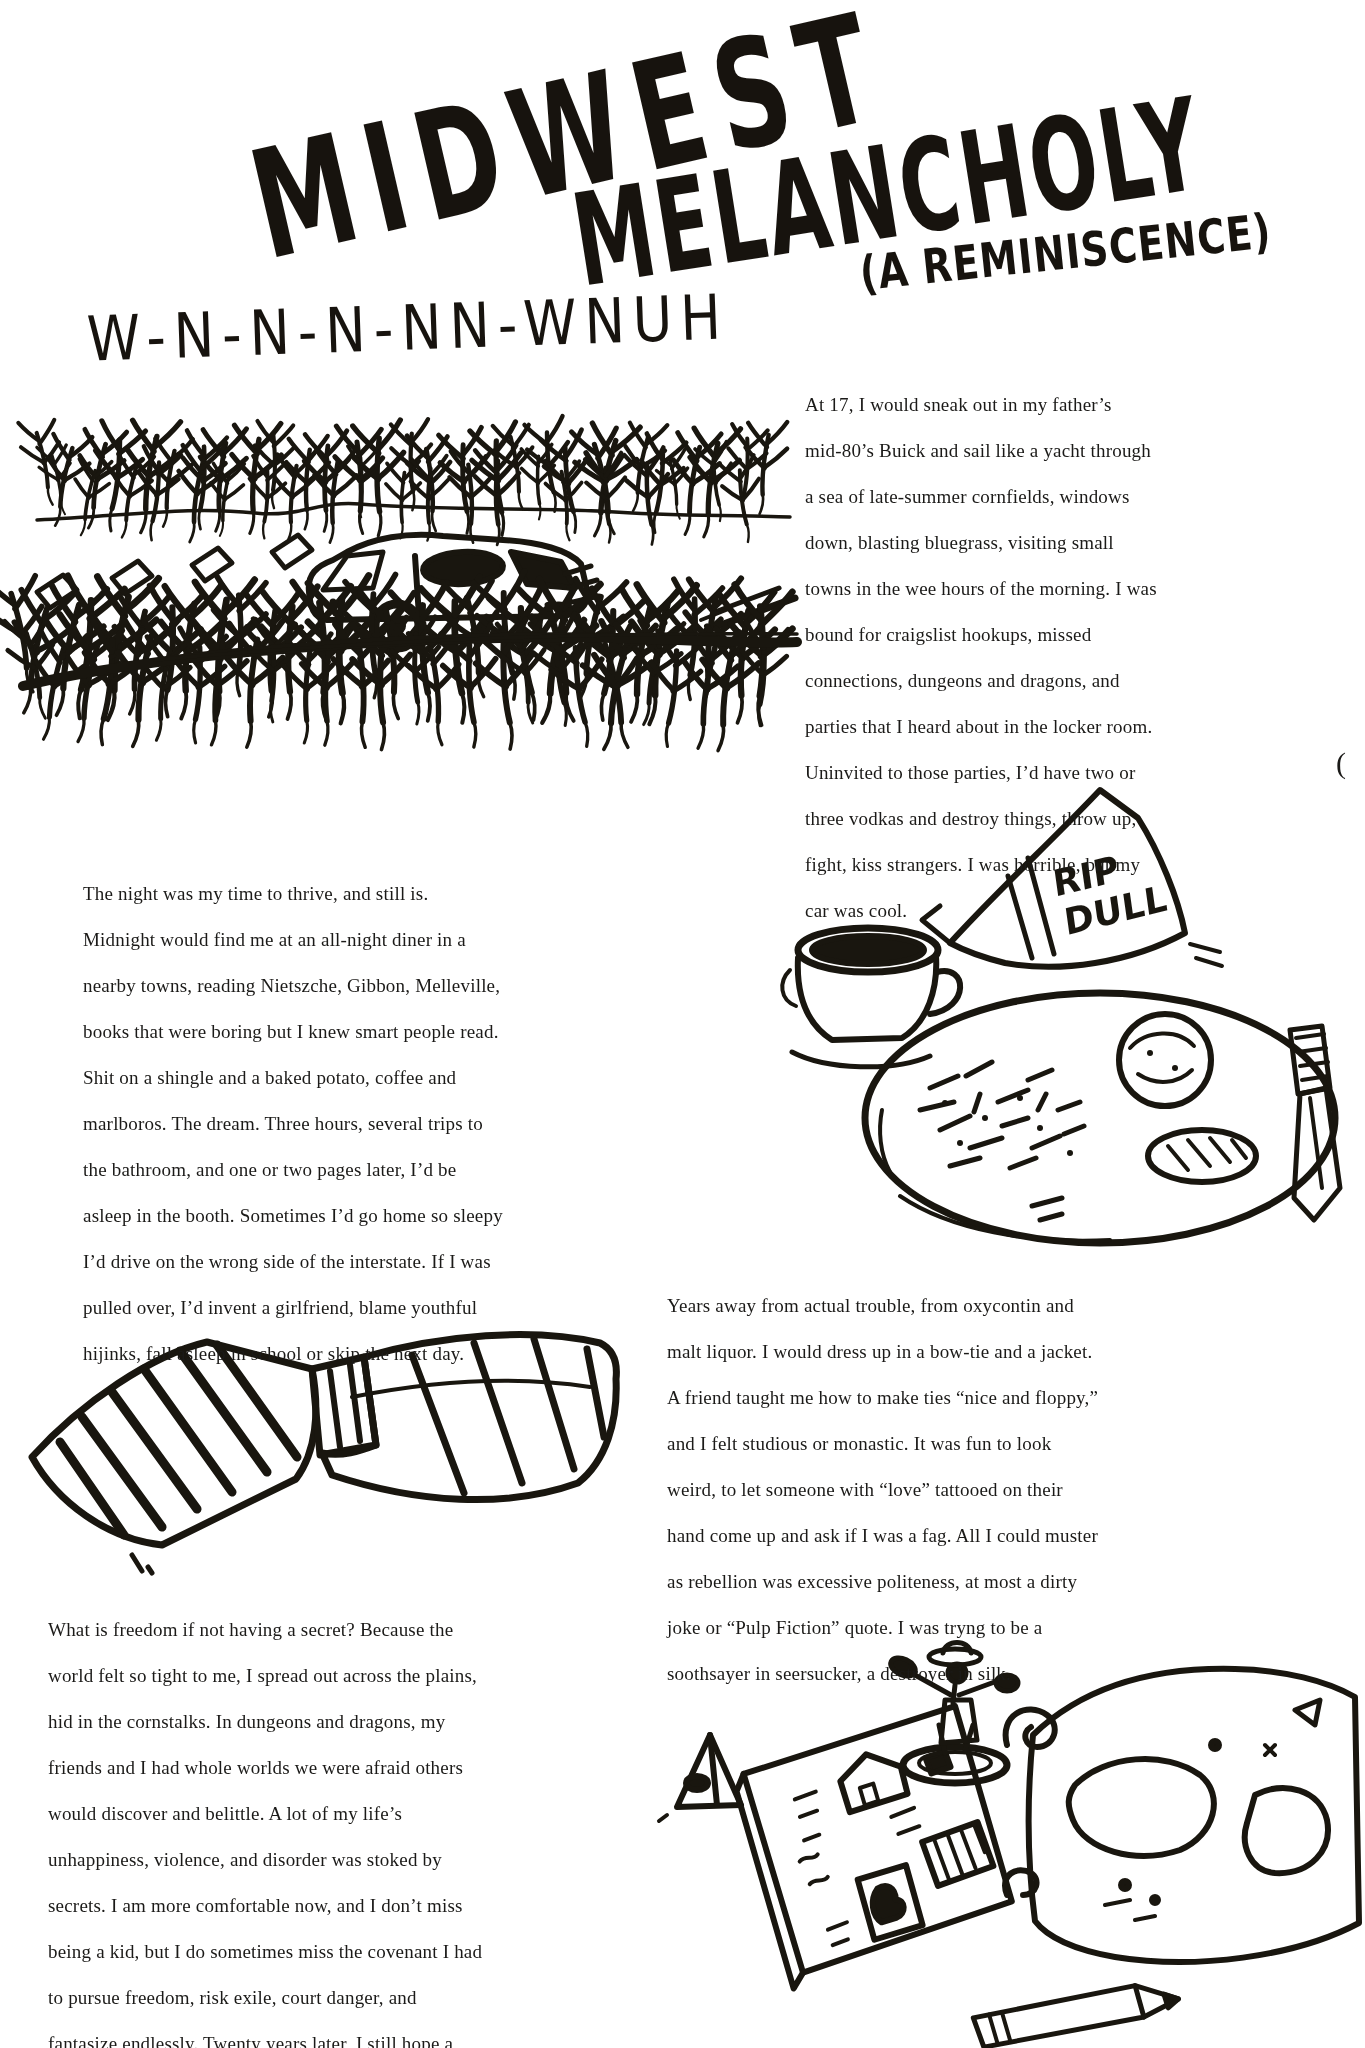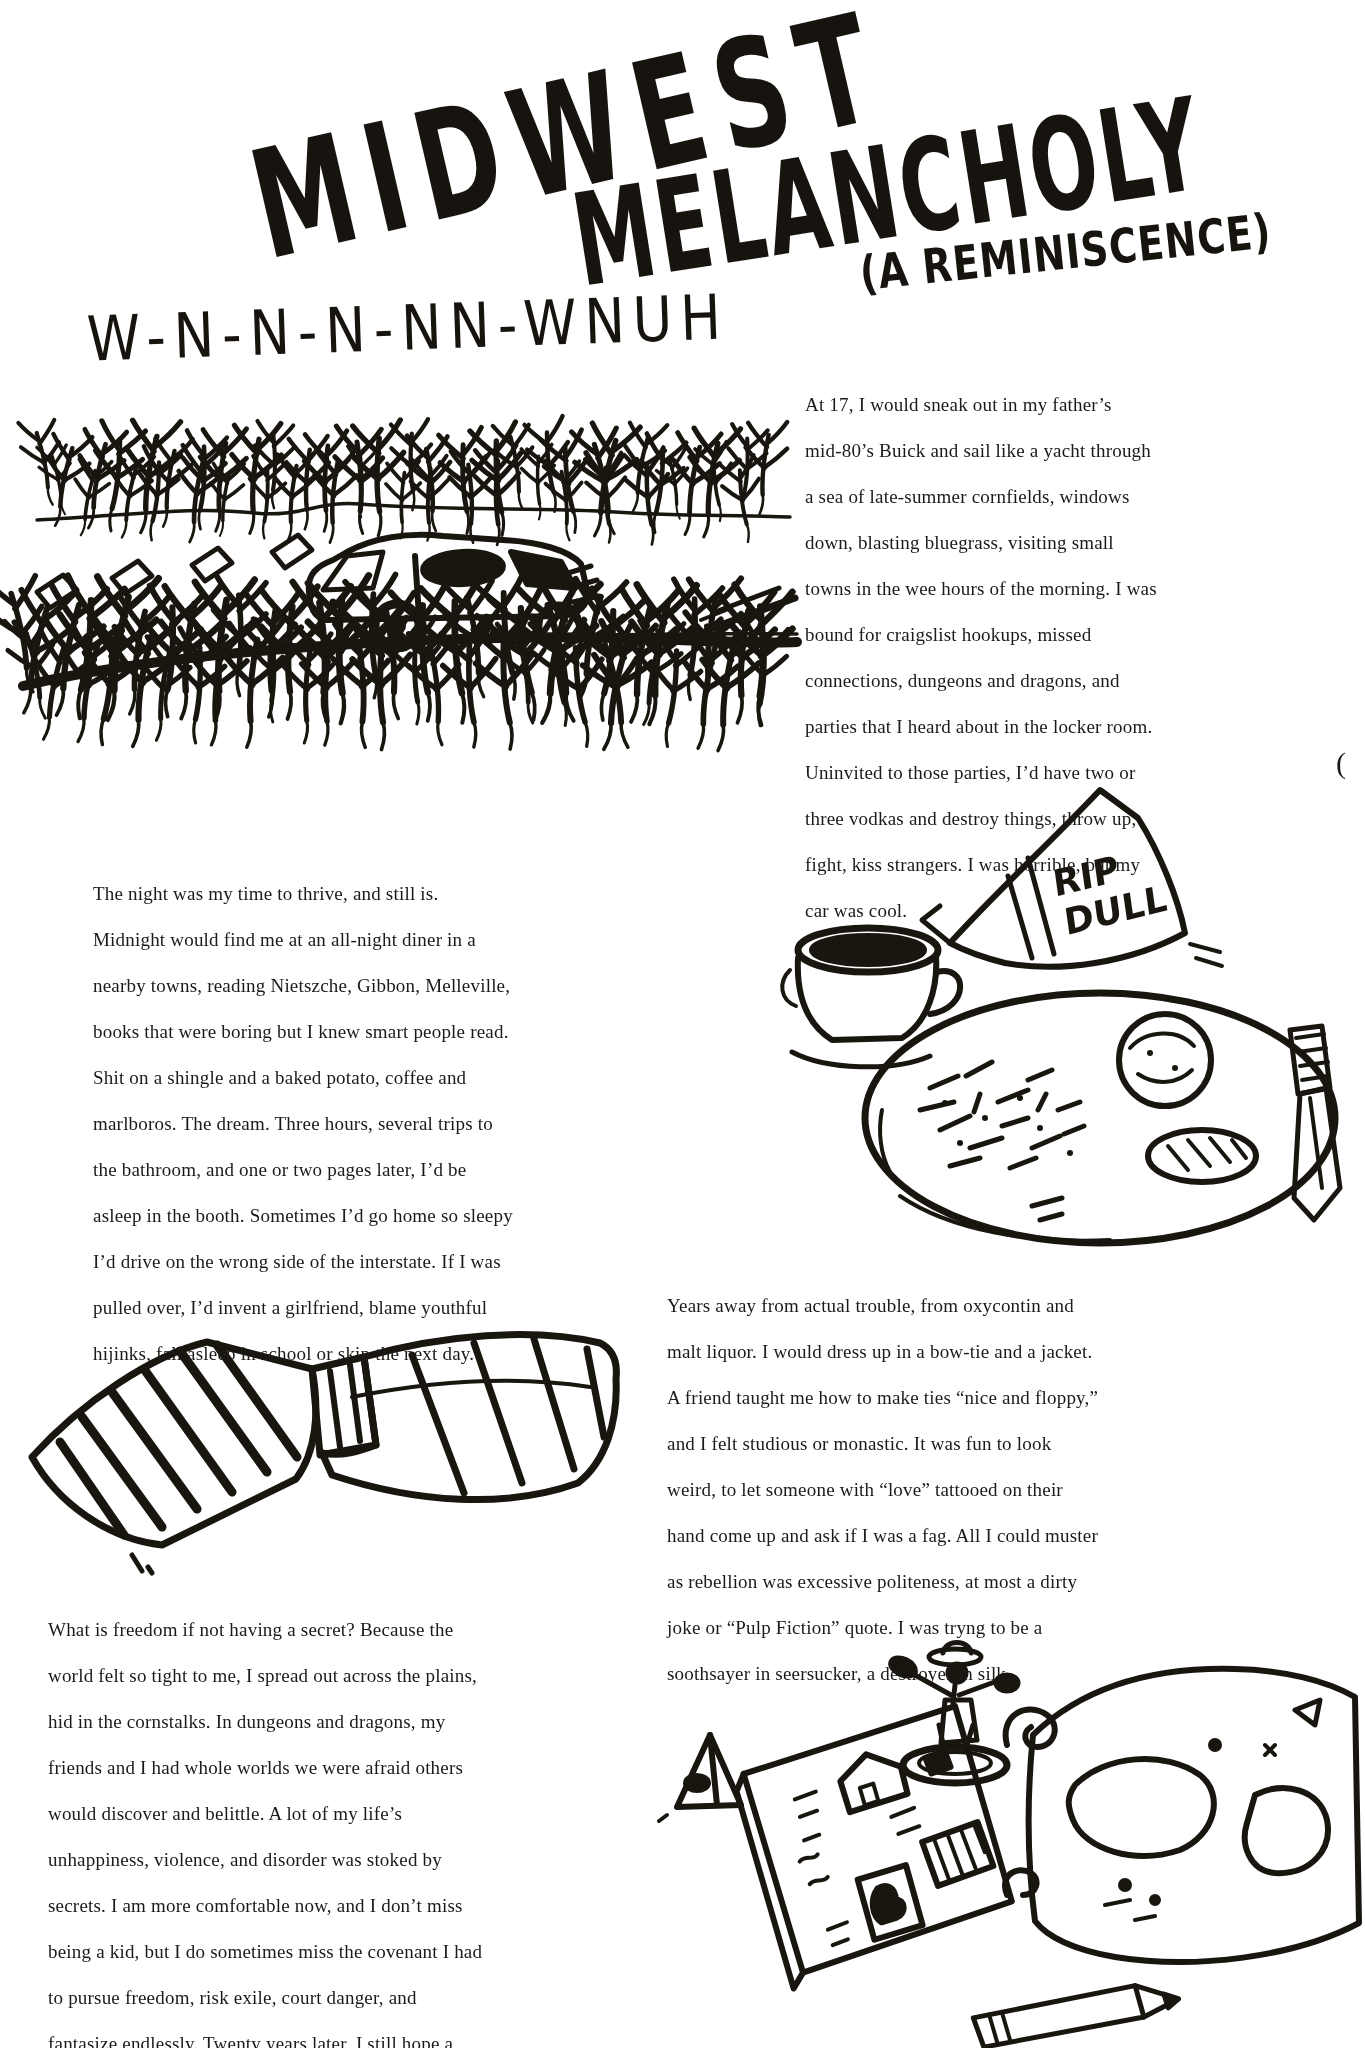--- a/index.html
+++ b/index.html
@@ -312,21 +312,21 @@
 a sea of late-summer cornfields, windows
 down, blasting bluegrass, visiting small
 towns in the wee hours of the morning. I was
 bound for craigslist hookups, missed
 connections, dungeons and dragons, and
 parties that I heard about in the locker room.
 Uninvited to those parties, I’d have two or
 three vodkas and destroy things, throw up,
 fight, kiss strangers. I was horrible, but my
 car was cool.</div>
-  <div class="para" id="p2" style="left:93px;top:871px">The night was my time to thrive, and still is.
+  <div class="para" id="p2" style="left:83px;top:871px">The night was my time to thrive, and still is.
 Midnight would find me at an all-night diner in a
 nearby towns, reading Nietszche, Gibbon, Melleville,
 books that were boring but I knew smart people read.
 Shit on a shingle and a baked potato, coffee and
 marlboros. The dream. Three hours, several trips to
 the bathroom, and one or two pages later, I’d be
 asleep in the booth. Sometimes I’d go home so sleepy
 I’d drive on the wrong side of the interstate. If I was
 pulled over, I’d invent a girlfriend, blame youthful
 hijinks, fall asleep in school or skip the next day.</div>

